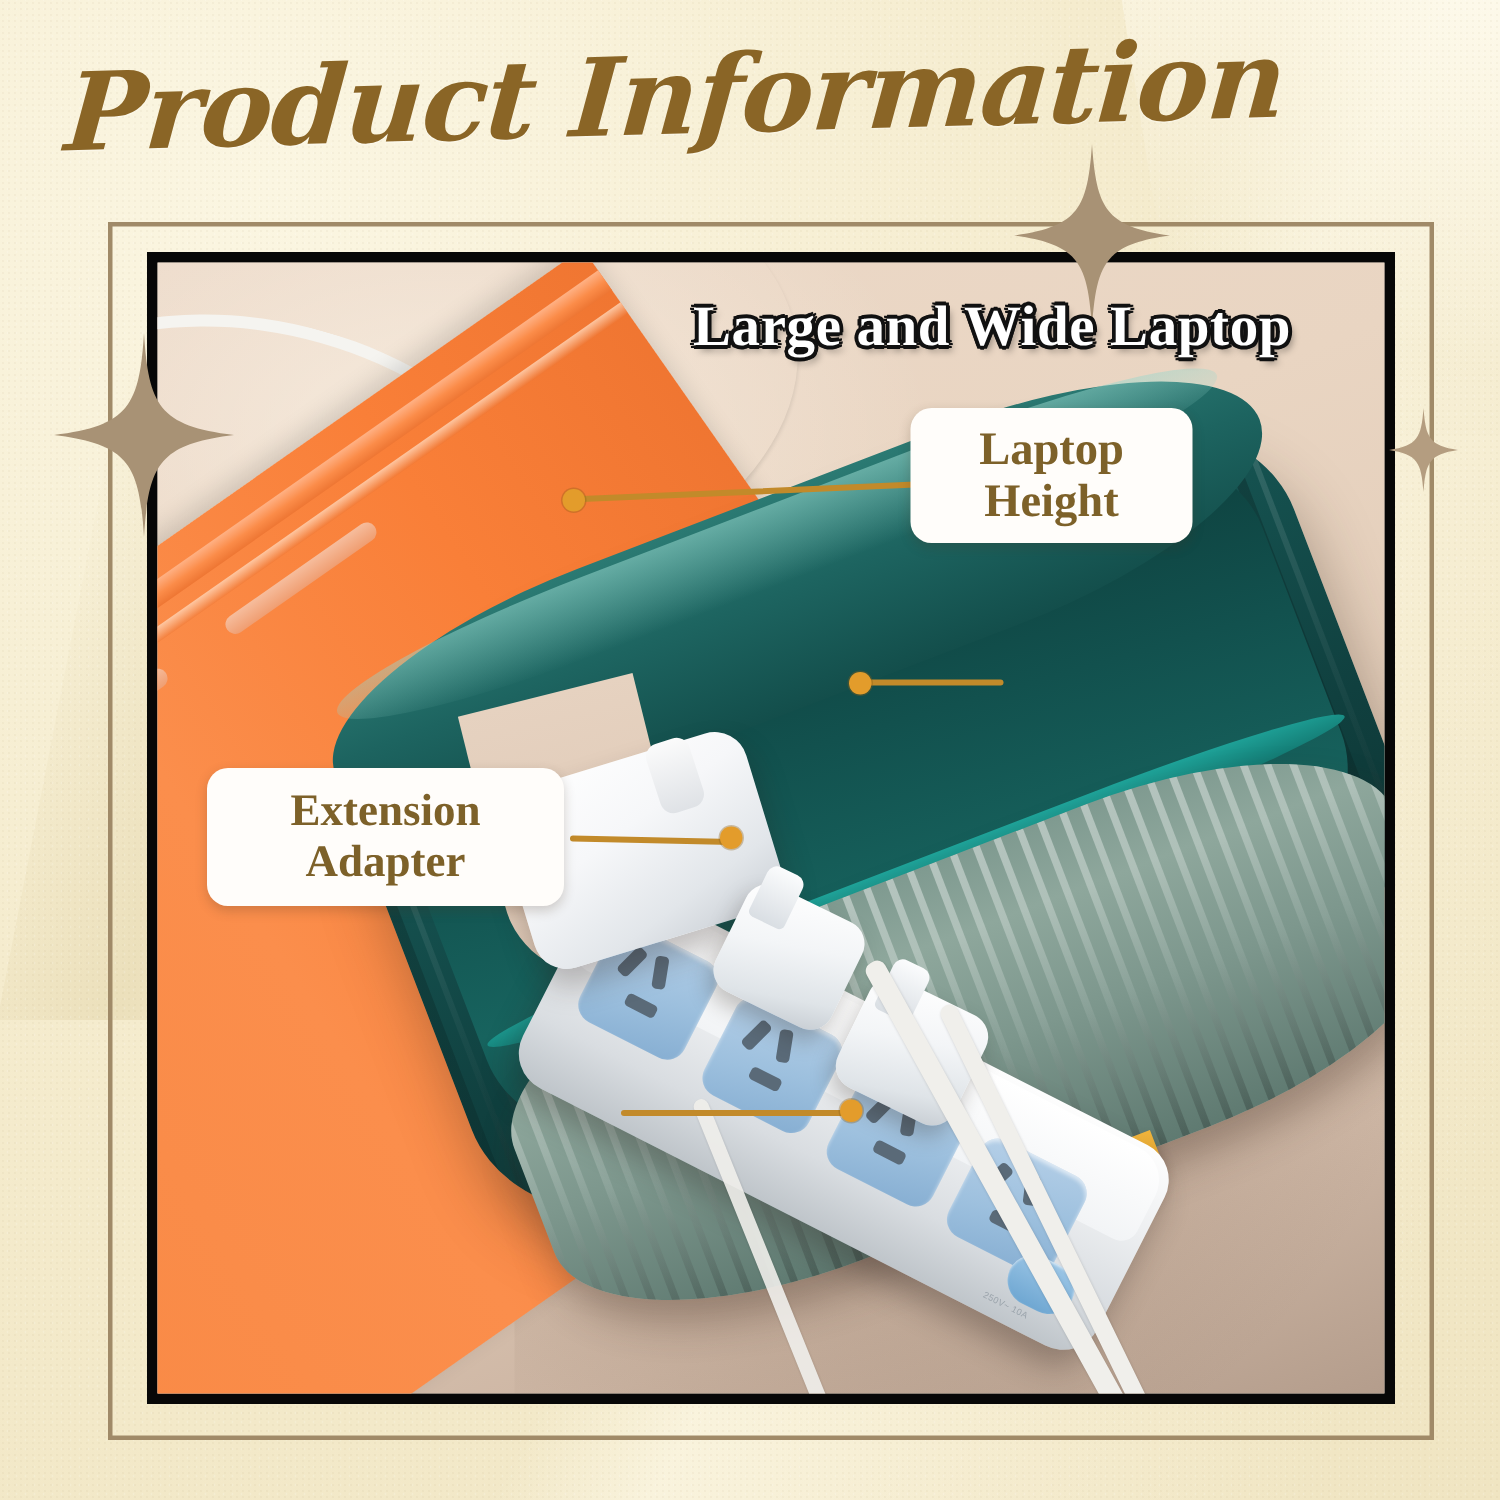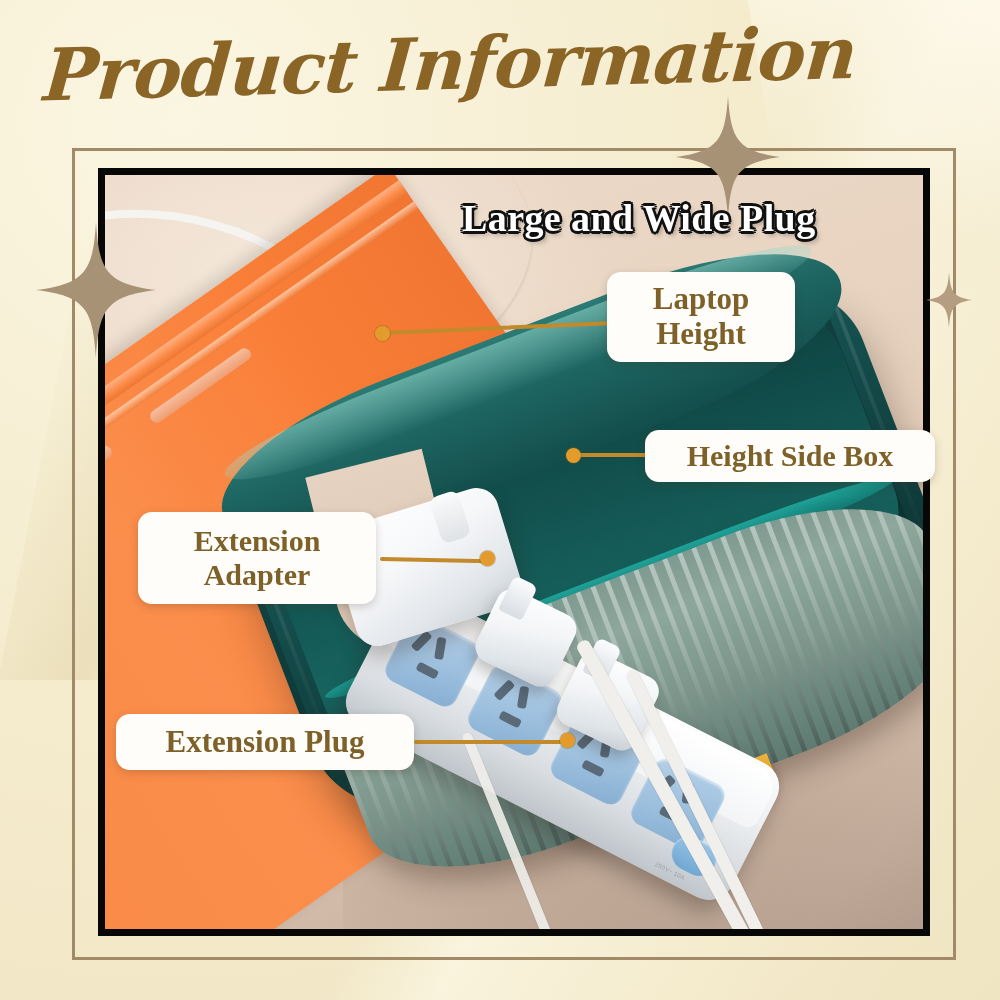--- a/index.html
+++ b/index.html
@@ -478,37 +478,35 @@
     <svg width="104" height="122" viewBox="0 0 104 122">
       <path d="M52 0 C55 43 61 55 104 61 C61 67 55 79 52 122 C49 79 43 67 0 61 C43 55 49 43 52 0 Z" fill="#a89275"></path>
     </svg>
   </div>
   <div class="sparkle" style="left:926px;top:272px;">
     <svg width="46" height="56" viewBox="0 0 46 56">
       <path d="M23 0 C24.5 20 27 25 46 28 C27 31 24.5 36 23 56 C21.5 36 19 31 0 28 C19 25 21.5 20 23 0 Z" fill="#b49d80"></path>
     </svg>
   </div>
 
-  <div class="headline">Large and Wide Plug</div>
+  <div class="headline">Large and Wide Laptop</div>
 
   <div class="leader" style="left:382px;top:331px;width:234px;transform:rotate(-2.5deg);"></div>
   <div class="leader-dot" style="left:375px;top:326px;"></div>
 
   <div class="leader" style="left:573px;top:453px;width:96px;"></div>
   <div class="leader-dot" style="left:566px;top:448px;"></div>
 
   <div class="leader" style="left:380px;top:557px;width:110px;transform:rotate(1.2deg);"></div>
   <div class="leader-dot" style="left:480px;top:551px;"></div>
 
   <div class="leader" style="left:414px;top:740px;width:160px;"></div>
   <div class="leader-dot" style="left:560px;top:733px;"></div>
 
   <div class="callout" style="left:607px;top:272px;width:188px;height:90px;font-size:31px;">Laptop
 Height</div>
 
-  <div class="callout" style="left:645px;top:430px;width:290px;height:52px;font-size:30px;">Height Side Box</div>
 
   <div class="callout" style="left:138px;top:512px;width:238px;height:92px;font-size:30px;">Extension
 Adapter</div>
 
-  <div class="callout" style="left:116px;top:714px;width:298px;height:56px;font-size:31px;">Extension Plug</div>
 
 </div>
 
 </body></html>

